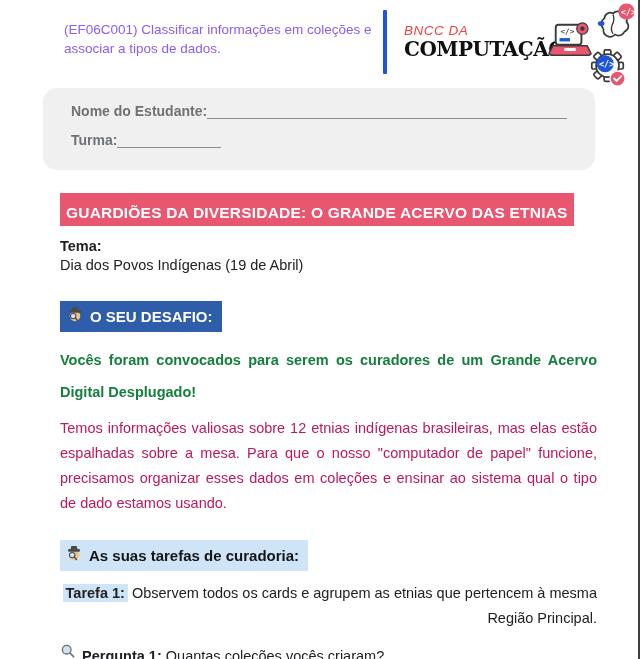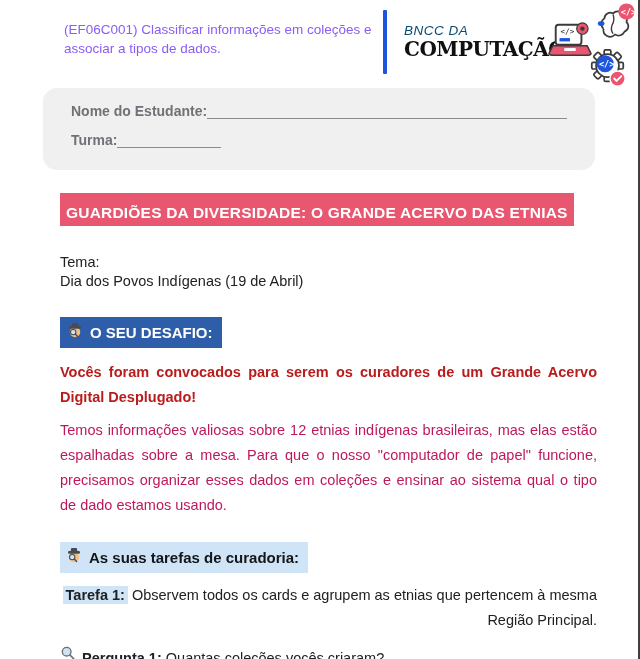--- a/index.html
+++ b/index.html
@@ -23,21 +23,21 @@
   .skill-text {
     position: absolute; left: 64px; top: 20px; width: 308px;
     font-size: 13.5px; line-height: 19px; color: #8b5cf6;
   }
   .accent-bar {
     position: absolute; left: 383px; top: 10px;
     width: 4px; height: 64px; background: #1d55dd; border-radius: 1px;
   }
   .logo { position: absolute; left: 404px; top: 24px; line-height: 1; }
   .logo-top {
-    font-style: italic; font-size: 13.5px; color: #0c4a6e;
+    font-style: italic; font-size: 13.5px; color: #ef4444;
     letter-spacing: 0.5px; margin-bottom: 1px;
   }
   .logo-bottom {
     font-family: "DejaVu Serif", serif; font-weight: 700;
     font-size: 20px; color: #101010; letter-spacing: -0.5px;
   }
   .hdr-icon { position: absolute; }
   .icon-laptop { left: 547px; top: 20px; }
   .icon-brain  { left: 592px; top: 2px; }
   .icon-gears  { left: 586px; top: 48px; }
@@ -57,34 +57,34 @@
   
   .content { position: absolute; left: 60px; top: 170px; width: 537px; }
 
   .title-banner {
     margin-top: 23px;
     display: inline-block;
     background: #e8566f; color: #ffffff;
     font-size: 15.5px; font-weight: 800; letter-spacing: 0.2px;
     padding: 11px 6px 4px 6px; white-space: nowrap;
   }
-  .tema-label { margin-top: 28px; font-size: 14.5px; font-weight: 400; }
+  .tema-label { margin-top: 12px; font-size: 14.5px; font-weight: 700; }
   .tema-value { margin-top: 3px; font-size: 14.5px; }
 
   .badge-blue {
     margin-top: 28px;
     display: inline-flex; align-items: center; gap: 6px;
     background: #2e5ea9; color: #ffffff;
     font-size: 15px; font-weight: 800;
     padding: 4px 9px 4px 6px;
     justify-content: center;
   }
   .intro-bold {
     margin-top: 12px; font-size: 14.5px; font-weight: 700;
-    line-height: 25px; text-align: justify; color: #b91c1c;
+    line-height: 32px; text-align: justify; color: #15803d;
   }
   .body-text {
     margin-top: 8px; font-size: 14.5px;
     line-height: 25px; text-align: justify; color: #be185d;
   }
 
   .badge-light {
     margin-top: 24px;
     display: inline-flex; align-items: center; gap: 6px;
     background: #cfe4f6; color: #131517;

